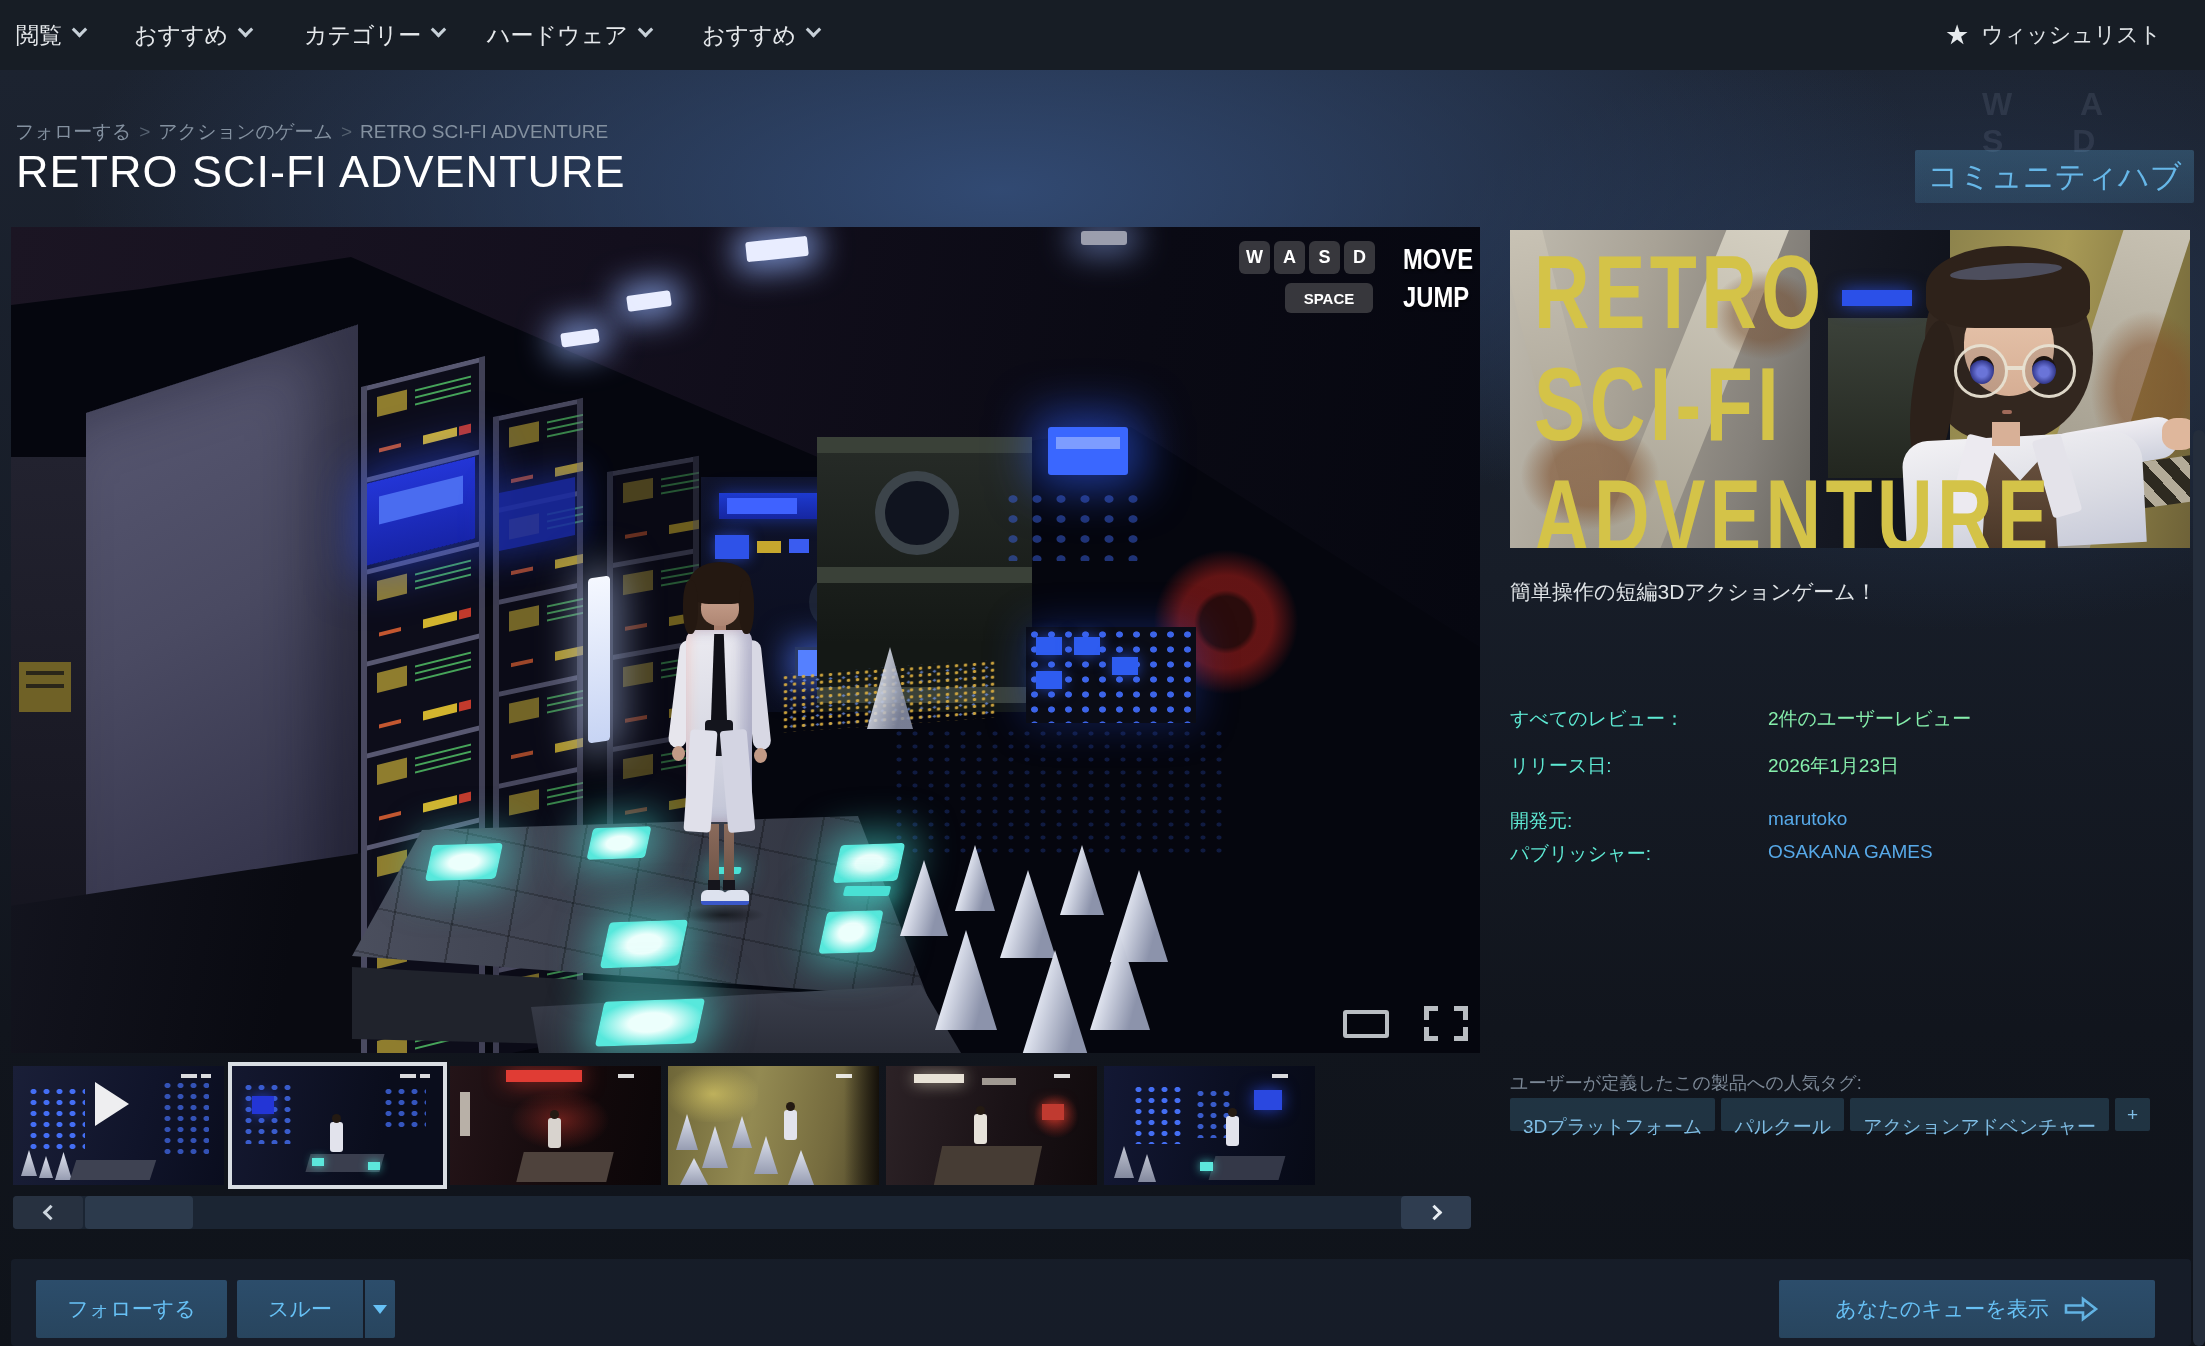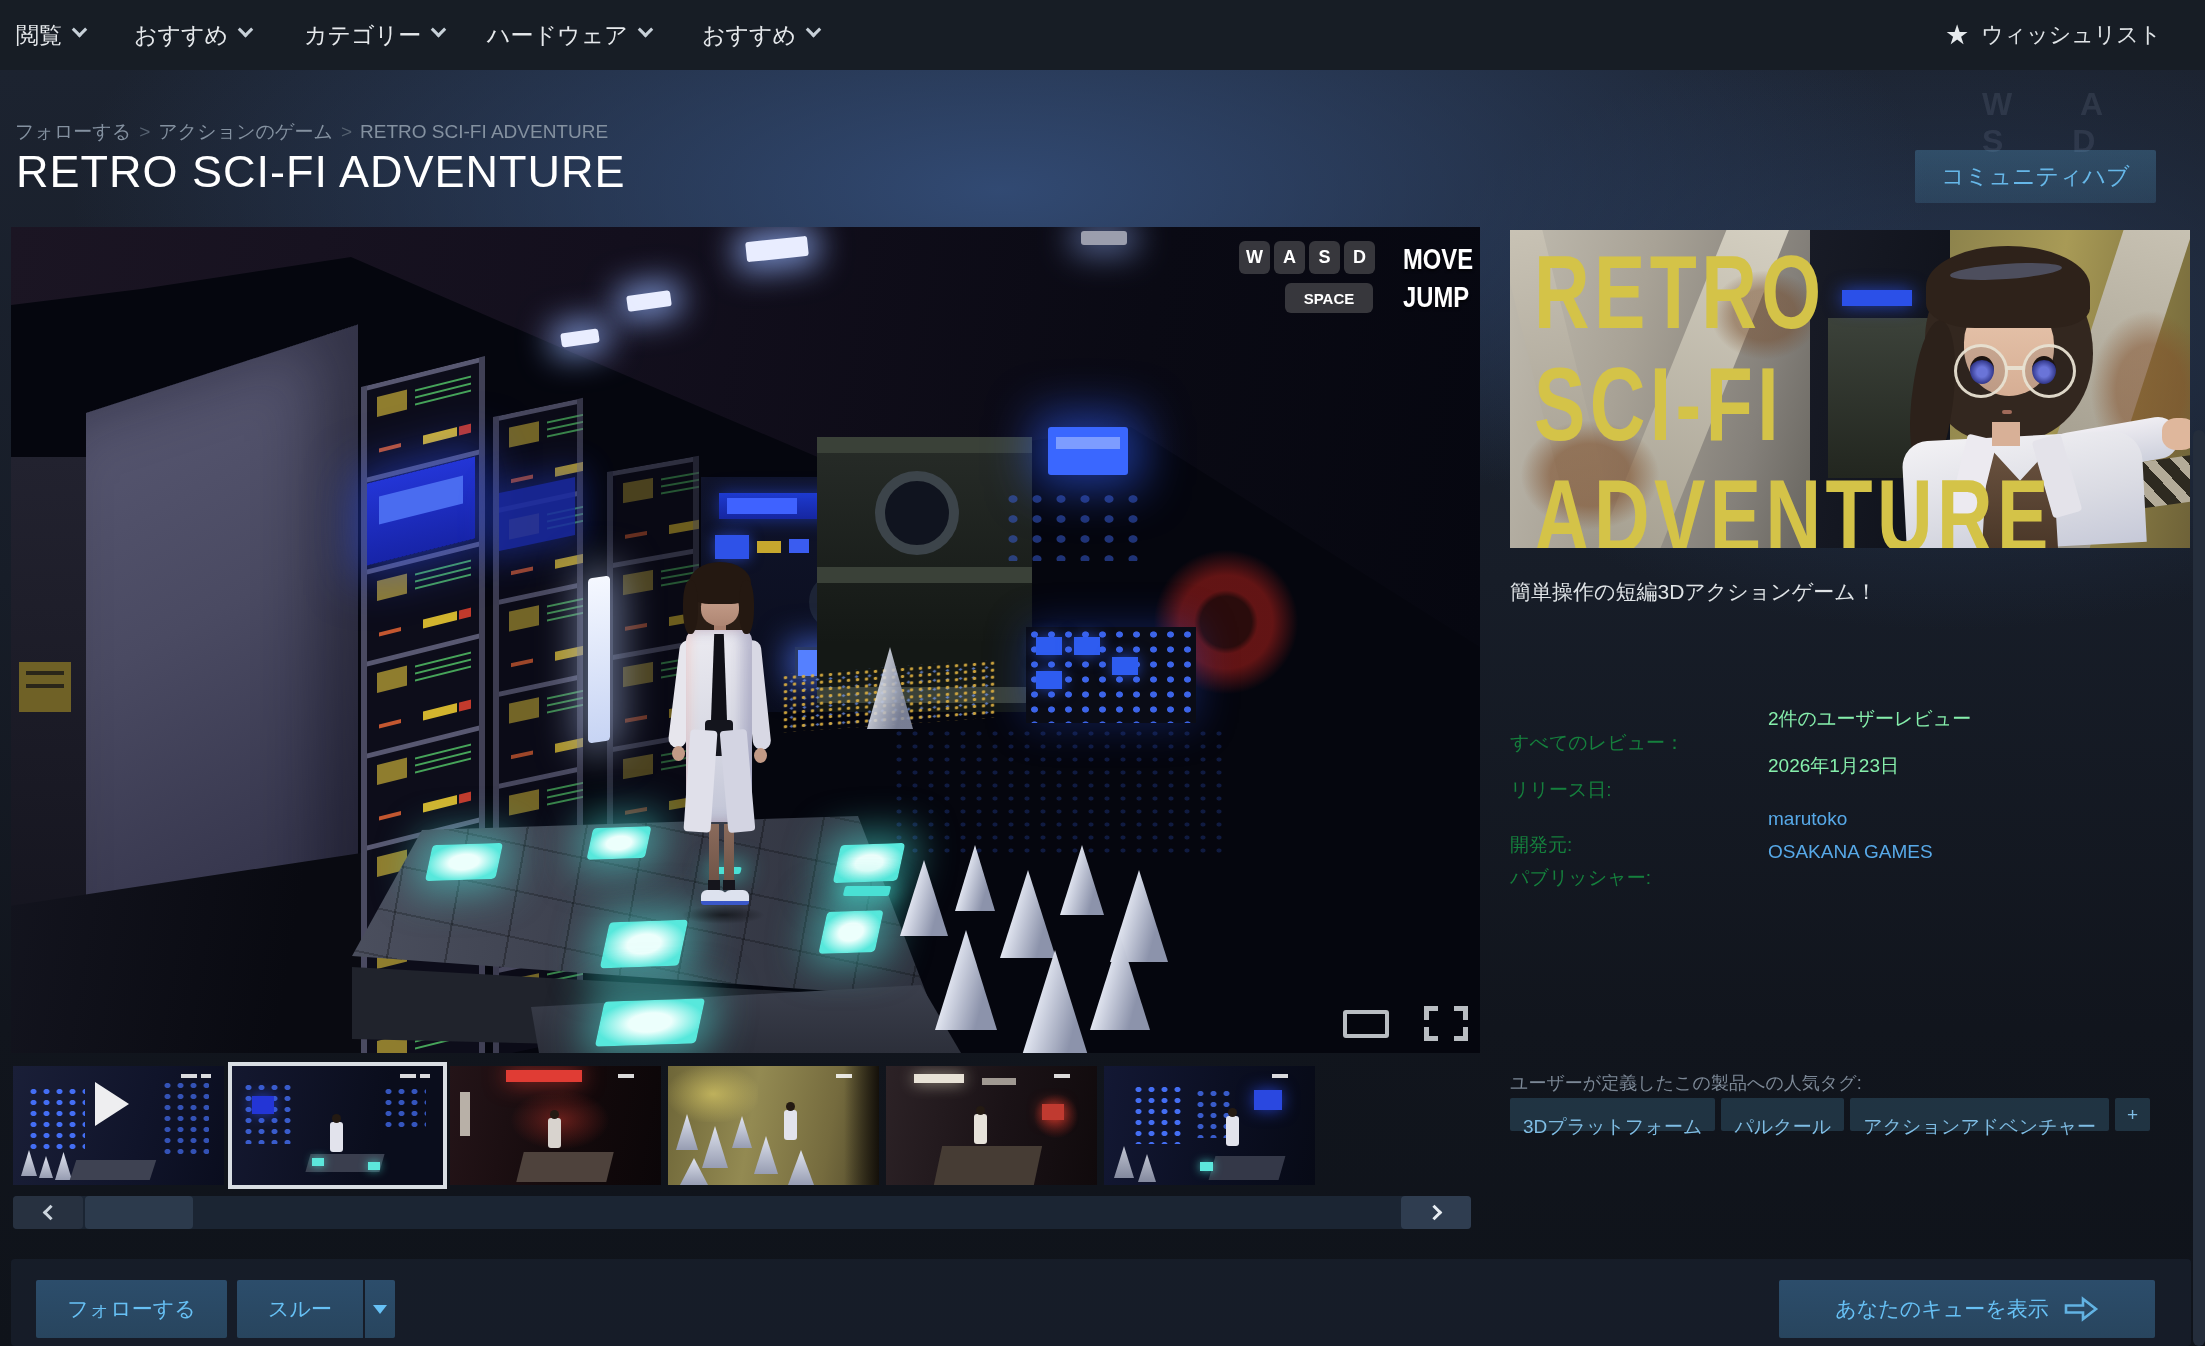--- a/index.html
+++ b/index.html
@@ -24,21 +24,21 @@
 #search-box { width:638px; height:60px; background:linear-gradient(#3f4854,#313843); border-radius:4px 0 0 4px; display:flex; align-items:center; }
 #search-box span { font-style:italic; color:#c2cad1; font-size:22px; padding-left:22px; }
 #search-btn { width:62px; height:60px; background:#18a3ff; border-radius:0 4px 4px 0; display:flex; align-items:center; justify-content:center; }
 #wishlist { left:1945px; top:0; height:70px; display:flex; align-items:center; gap:12px; color:#e0e4e7; font-size:22px; }
 #wishlist .star { font-size:27px; color:#e6eaed; }
 
 
 #breadcrumb { left:15px; top:119px; font-size:19px; color:#8491a0; }
 #breadcrumb .sep { color:#566271; padding:0 8px; }
 #page-title { left:16px; top:146px; font-size:45px; color:#ffffff; letter-spacing:1px; }
-#hub-btn { left:1915px; top:150px; width:241px; height:53px; background:linear-gradient(rgba(103,193,245,.24),rgba(103,193,245,.15)); border-radius:2px; display:flex; align-items:center; justify-content:center; color:#66b7e8; font-size:23px; }
+#hub-btn { left:1915px; top:150px; width:279px; height:53px; background:linear-gradient(rgba(103,193,245,.24),rgba(103,193,245,.15)); border-radius:2px; display:flex; align-items:center; justify-content:center; color:#66b7e8; font-size:31px; }
 
 
 #shot { left:11px; top:227px; width:1469px; height:826px; background:#05060e; overflow:hidden; }
 .ms-ceiling { left:0; top:0; width:1469px; height:420px;
   background:linear-gradient(100deg,#1b1523 0%,#130f1d 40%,#0a0a14 75%,#060710 100%);
   clip-path:polygon(0 0,1469px 0,1469px 420px,1120px 200px,830px 240px,560px 125px,340px 30px,130px 62px,0 78px); }
 .clight { background:#e9edff; border-radius:3px; box-shadow:0 0 32px 10px rgba(150,180,255,.75); }
 .ms-leftedge { left:0; top:230px; width:78px; height:596px; background:linear-gradient(#22222f,#15151f 80%); }
 .ms-leftlabel { left:8px; top:205px; width:52px; height:50px; background:#6f6126; }
 .ms-leftlabel i { display:block; height:4px; background:#2a2619; margin:9px 7px 0 7px; }
@@ -193,21 +193,21 @@
 .gg-neck { left:122px; top:182px; width:28px; height:24px; background:#d8b097; }
 .gg-coat { left:34px; top:196px; width:240px; height:112px; background:linear-gradient(170deg,#f3f2f5 0%,#dadbe3 60%,#c6c9d8 100%); border-radius:26px 30px 0 0; transform:rotate(-3deg); }
 .gg-top { left:112px; top:206px; width:76px; height:102px; background:linear-gradient(#6b5340,#4a3728); clip-path:polygon(8% 0,50% 34%,92% 0,100% 100%,0 100%); }
 .gg-lapl { left:88px; top:196px; width:30px; height:80px; background:#eceaf0; transform:rotate(14deg); border-radius:4px; }
 .gg-lapr { left:172px; top:196px; width:30px; height:80px; background:#e4e3ea; transform:rotate(-16deg); border-radius:4px; }
 .gg-arm { left:180px; top:196px; width:130px; height:42px; background:linear-gradient(#efedf2,#cdd0dc); border-radius:20px; transform:rotate(-10deg); transform-origin:left center; }
 .gg-hand { left:292px; top:178px; width:36px; height:32px; background:#dfb79c; border-radius:40% 45% 45% 40%; }
 
 #desc { left:1510px; top:578px; width:690px; font-size:21px; color:#dfe3e6; }
 .info-row { left:1510px; width:690px; display:flex; font-size:19px; }
-.info-row .lbl { width:258px; color:#15803d; flex-shrink:0;margin-top:24px; }
+.info-row .lbl { width:258px; color:#5eead4; flex-shrink:0; }
 .info-row .val { color:#86efac; }
 .info-row .val.link { color:#57a9e8; }
 #tags-label { left:1510px; top:1071px; font-size:18px; color:#7c8896; }
 #tags { left:1510px; top:1098px; display:flex; gap:6px; }
 .tag { height:33px; line-height:33px; padding:12px 13px; background:rgba(103,193,245,.18); border-radius:2px; color:#7fbde4; font-size:19px; }
 .tag.add { padding:0 12px; }
 #pg-scroll { left:2193px; top:430px; width:12px; height:916px; background:#242d3b; border-radius:6px; }
 
 
 #bottombar { left:11px; top:1259px; width:2180px; height:87px; background:rgba(30,41,58,.45); border-radius:4px; }

